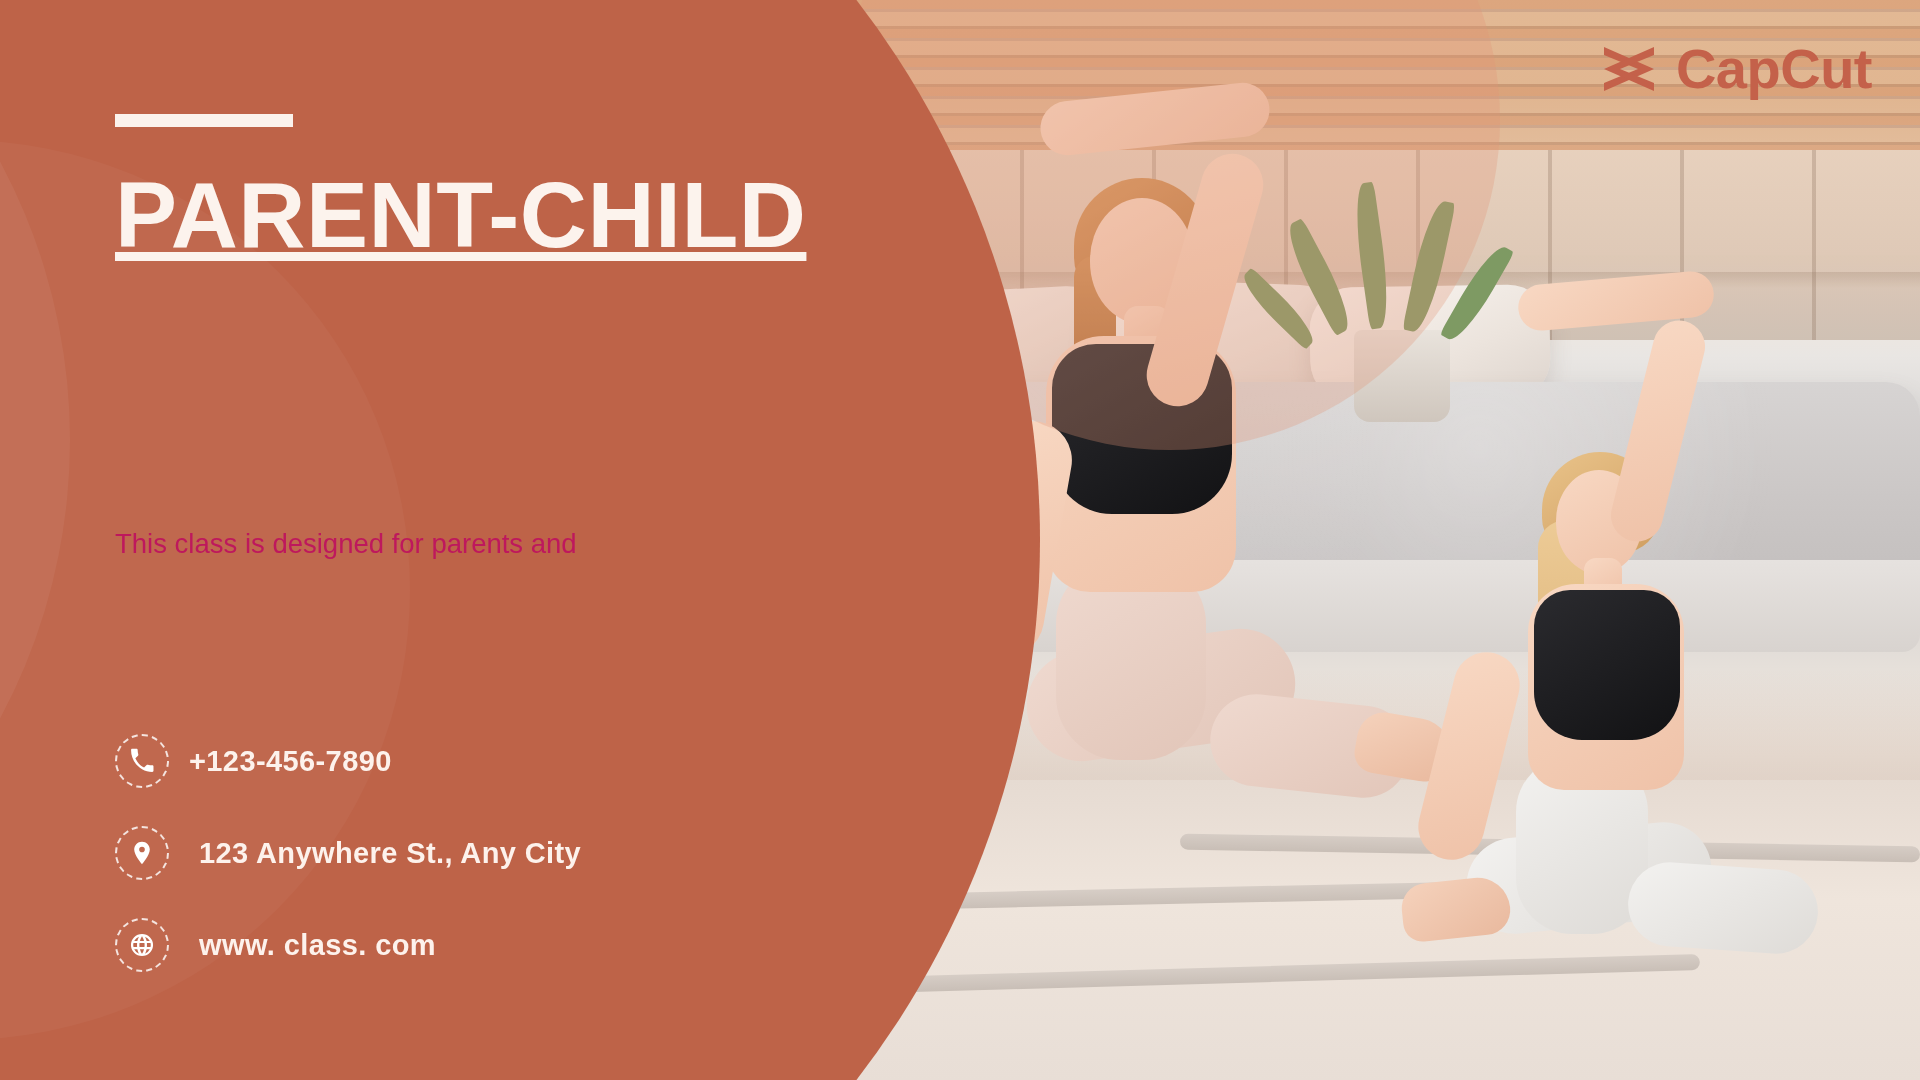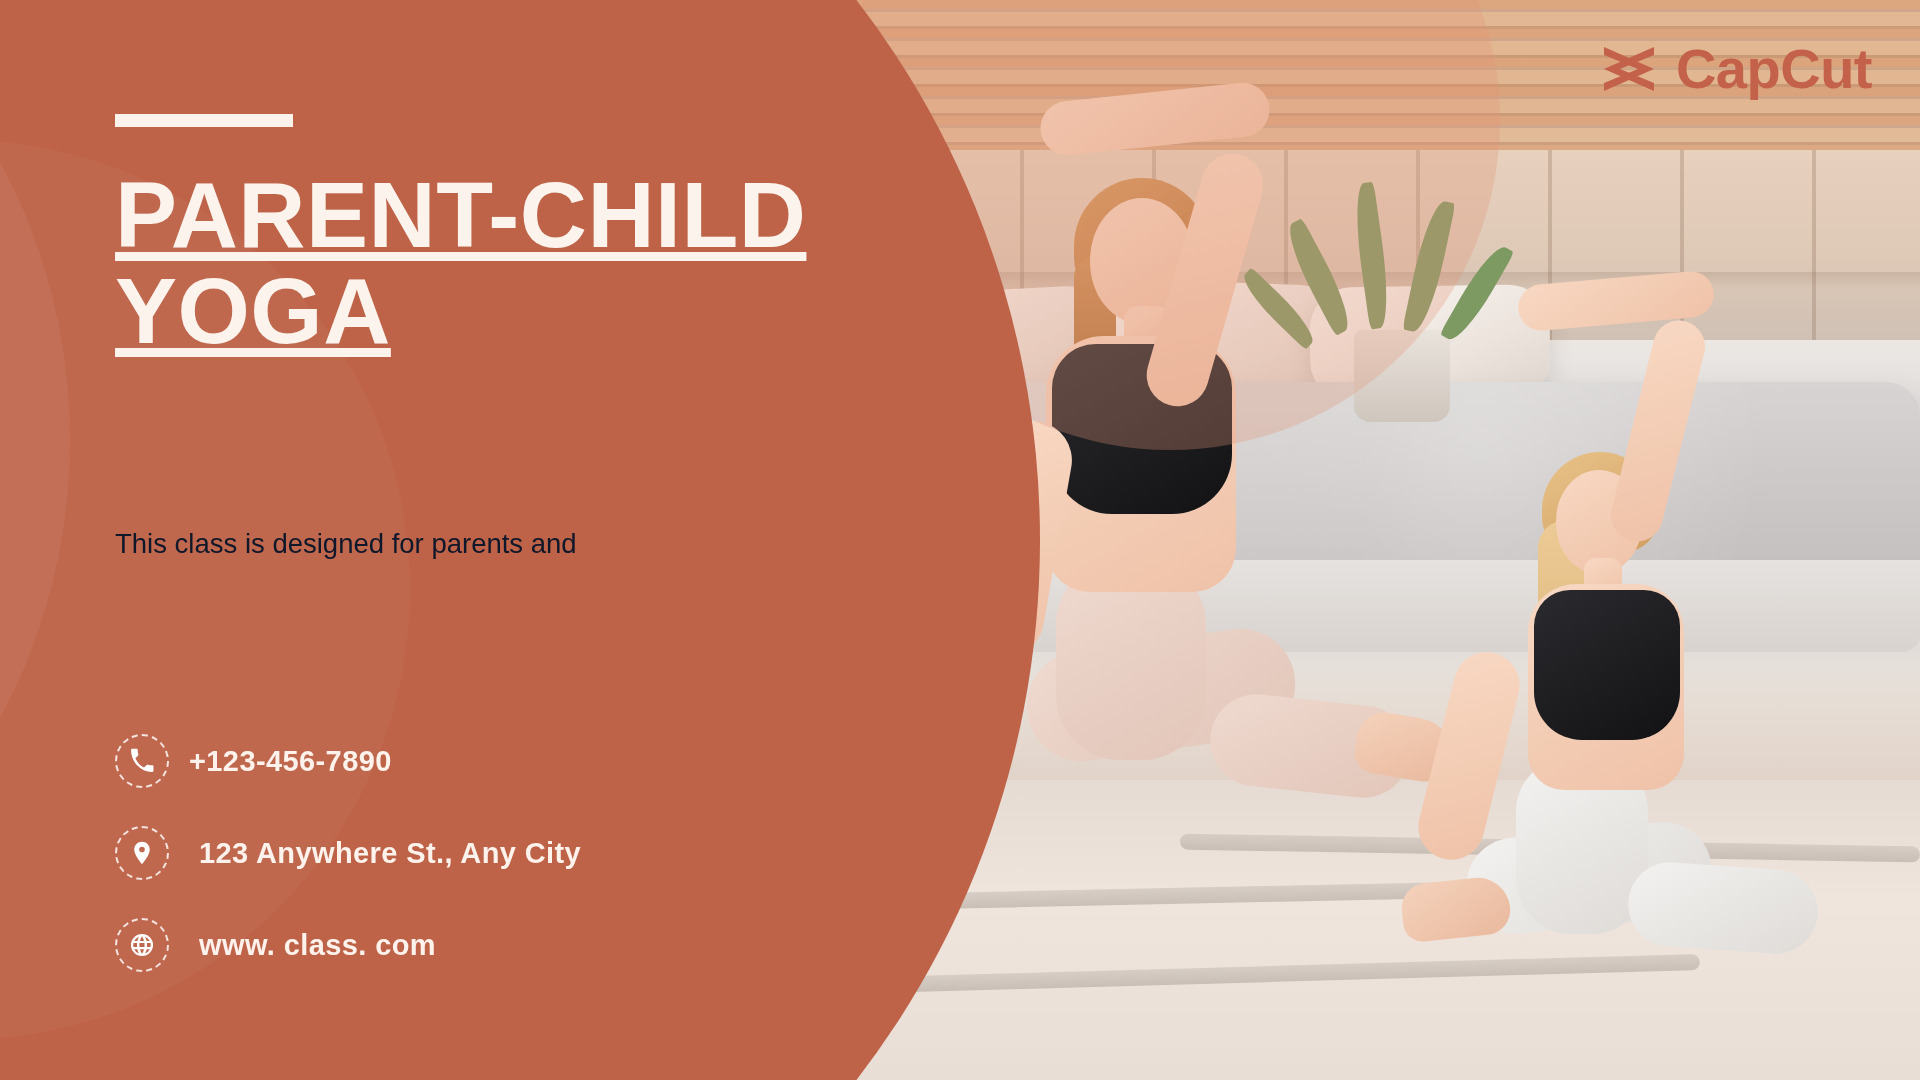--- a/index.html
+++ b/index.html
@@ -214,21 +214,21 @@
     position:absolute; left:0; top:168px; width:760px;
     color:#fcf3ed;
     font-size:93px; font-weight:700; line-height:1.03;
     letter-spacing:.5px;
     text-decoration:underline;
   }
   .title span { display:block; }
 
   .desc {
     position:absolute; left:0; top:525px; width:590px;
-    color:#0f172a;
+    color:#be185d;
     font-size:27.5px; line-height:1.40; font-weight:400;
   }
   .desc span { display:block; white-space:pre; }
 
   .contacts { position:absolute; left:0; top:730px; width:620px;font-weight:bold; }
   .crow {
     display:flex; align-items:center;
     height:62px; margin-bottom:30px;
   }
   .cicon {
@@ -319,21 +319,20 @@
     <div class="panel-blob-b"></div>
     <div class="panel-blob-c"></div>
   </div>
 
   <div class="content">
 
     <div class="rule"></div>
 
     <h1 class="title">
       <span>PARENT-CHILD</span>
-      <span>YOGA</span>
     </h1>
 
     <p class="desc">
       <span>This class is designed for parents and</span>
     </p>
 
     <div class="contacts">
 
       <div class="crow">
         <span class="cicon">

